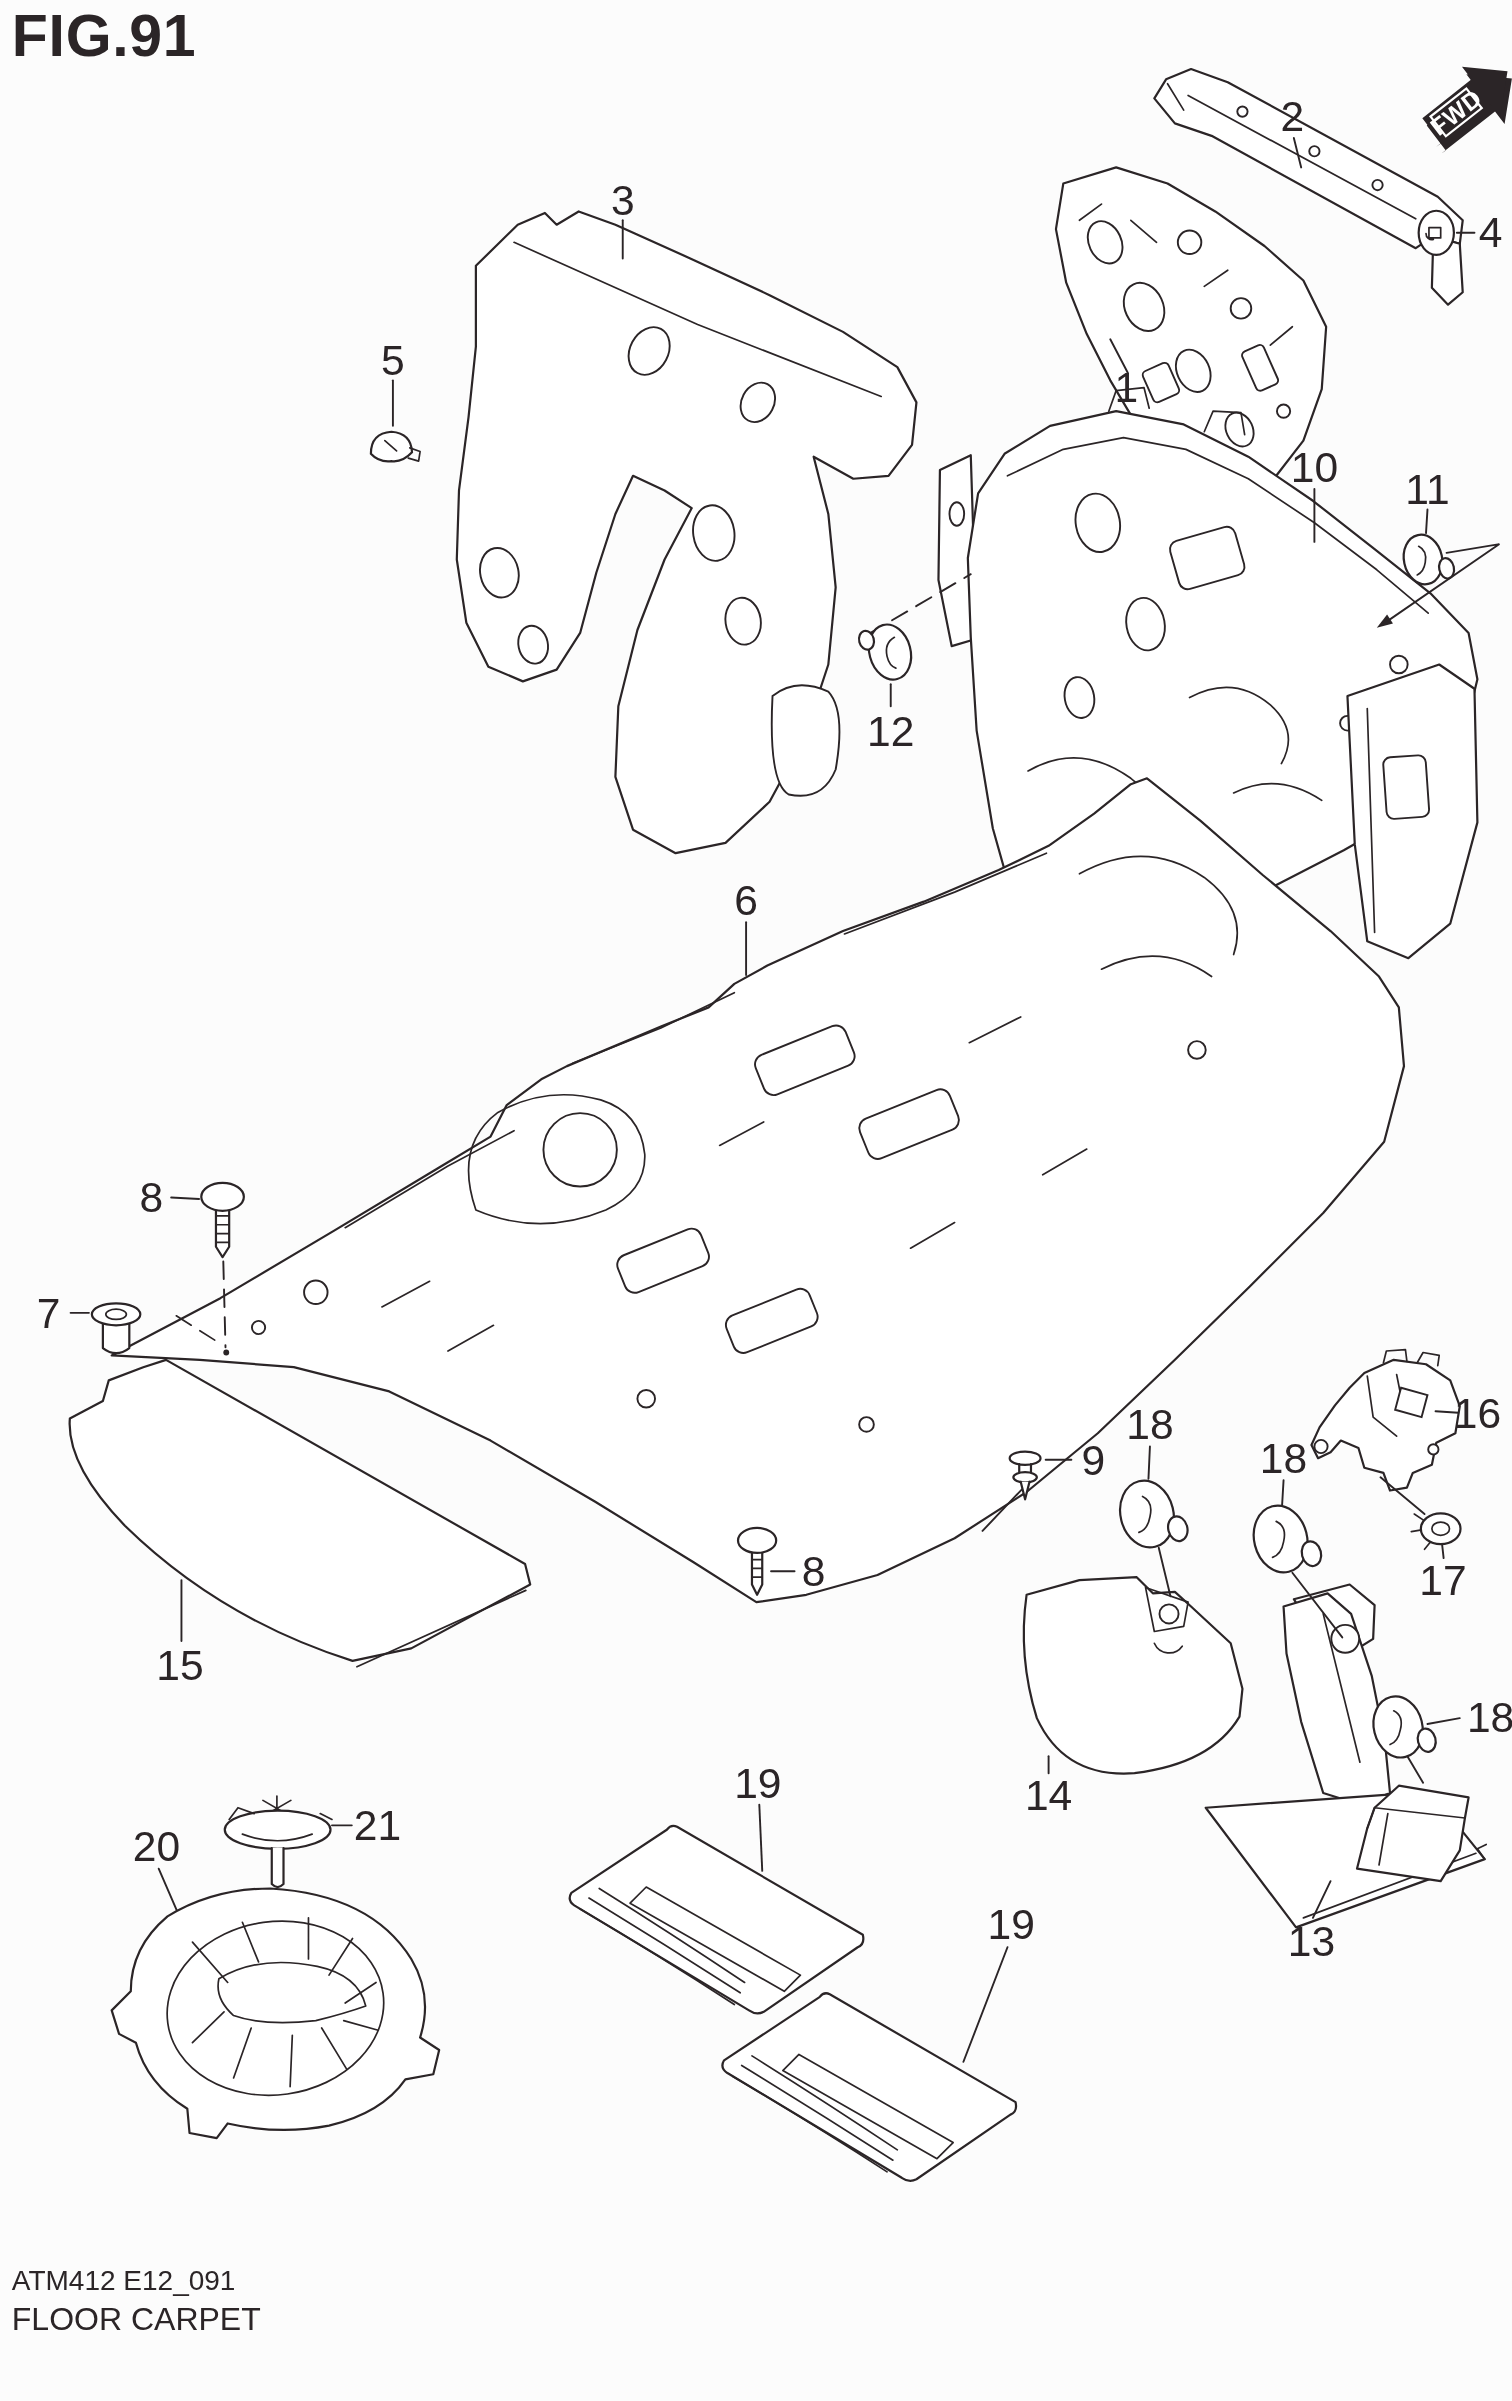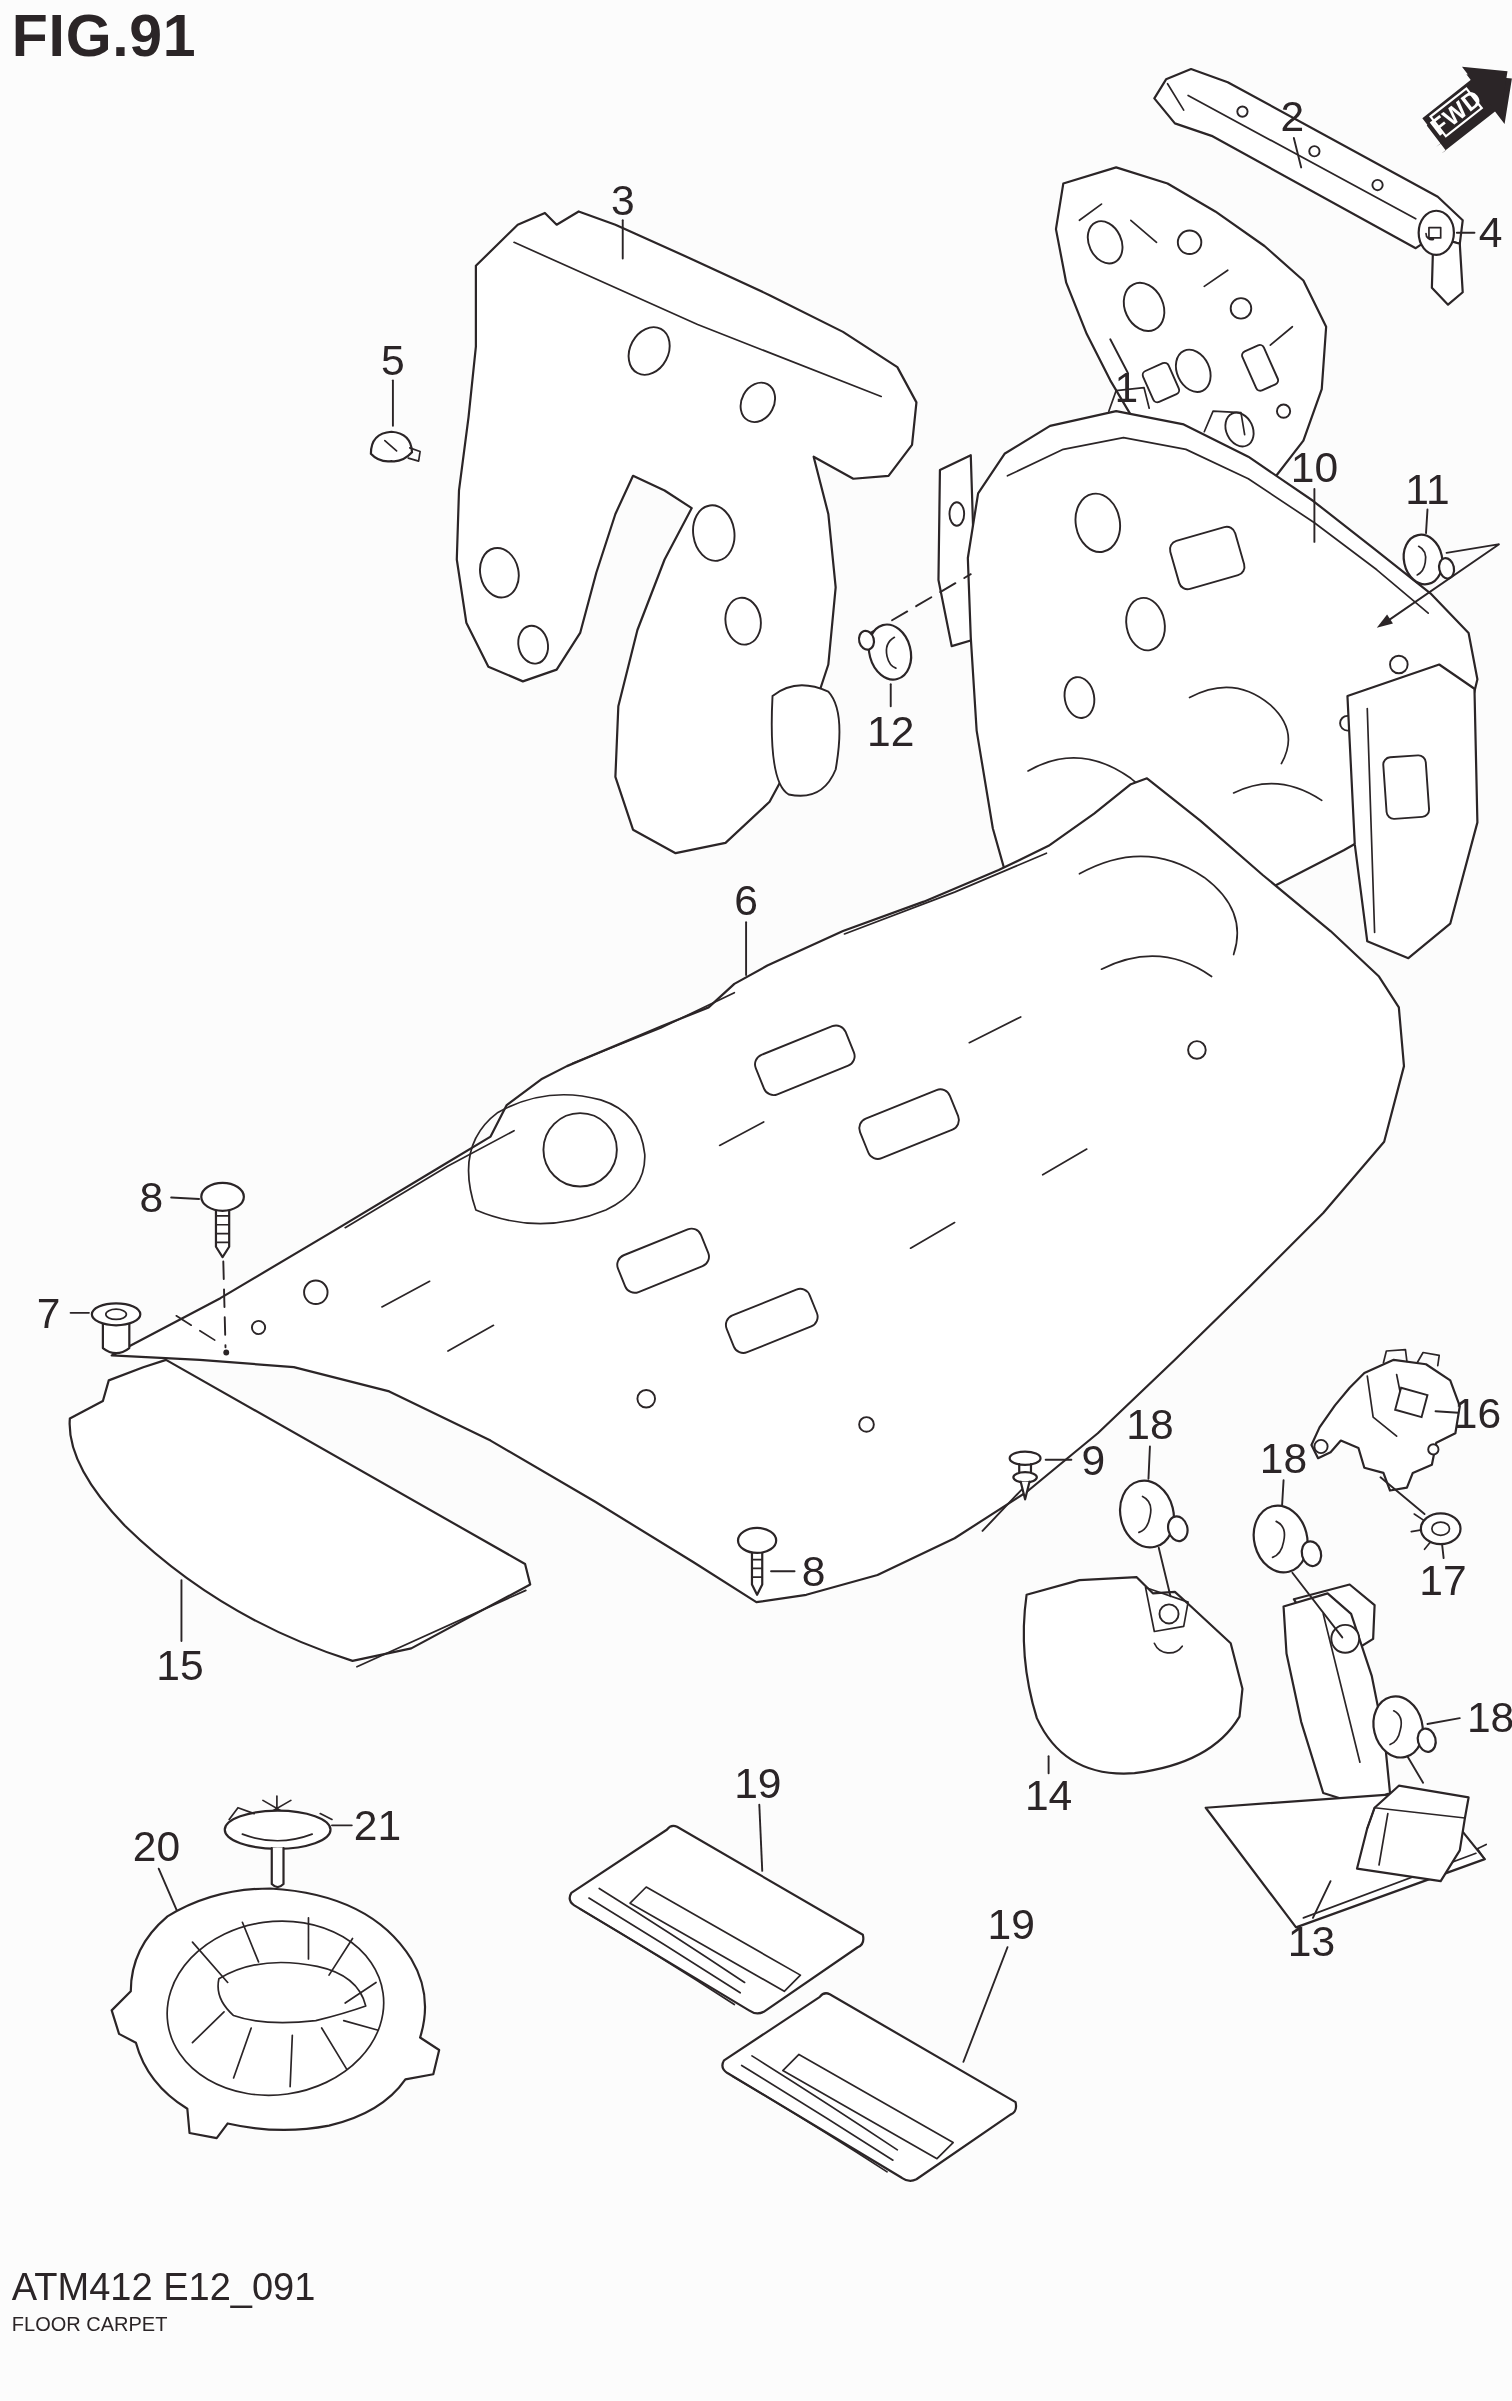--- a/index.html
+++ b/index.html
@@ -9,22 +9,22 @@
     background:var(--bg);
     font-family:"Liberation Sans", sans-serif;
     color:var(--ink);
   }
   .page{position:absolute;inset:0;}
   .fig-title{
     position:absolute;left:11.8px;top:1.5px;
     font-size:59px;font-weight:600;letter-spacing:0.7px;
   }
   .footer{position:absolute;left:11.8px;top:2263px;line-height:1.28;}
-  .footer .code{font-size:38px;}
-  .footer .caption{font-size:20px;}
+  .footer .code{font-size:28px;}
+  .footer .caption{font-size:32px;}
   svg.diagram{position:absolute;left:0;top:0;width:1512px;height:2401px;}
   .part{fill:#ffffff;stroke:var(--ink);stroke-width:3;stroke-linejoin:round;stroke-linecap:round;}
   .detail{fill:none;stroke:var(--ink);stroke-width:2.3;stroke-linejoin:round;stroke-linecap:round;}
   .hole{fill:#ffffff;stroke:var(--ink);stroke-width:2.6;}
   .ld{fill:none;stroke:var(--ink);stroke-width:2.6;stroke-linecap:round;}
   .dashed{stroke-dasharray:24 14;}
   .fill-ink{fill:var(--ink);stroke:none;}
   .callout-num{
     font-family:"Liberation Sans",sans-serif;font-size:58px;fill:var(--ink);
     text-anchor:middle;dominant-baseline:central;

